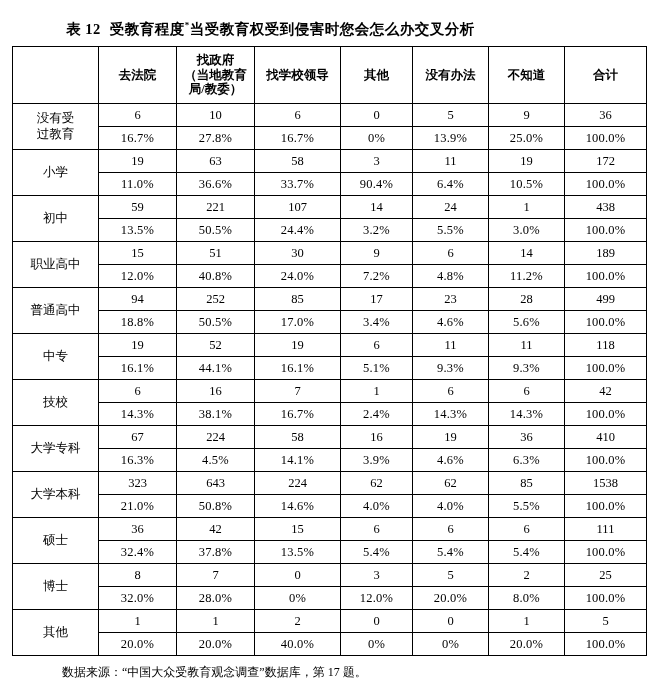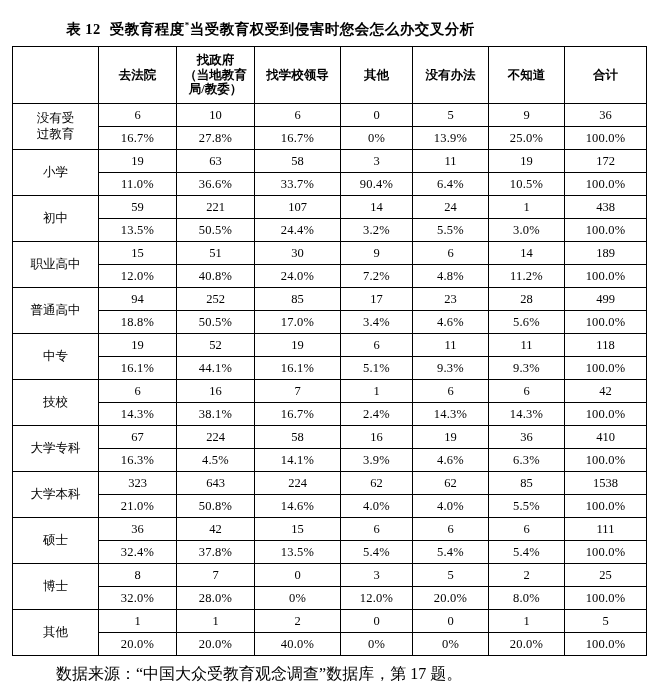--- a/index.html
+++ b/index.html
@@ -73,23 +73,23 @@
   td.pct {
     letter-spacing: 0.2px;
   }
   tr.countrow td {
     border-bottom: 1px solid #000;
   }
   tr.pctrow td {
     border-bottom: 1.3px solid #000;
   }
   .note {
-    margin: 8px 0 0 12px;
+    margin: 8px 0 0 18px;
     padding-left: 32px;
-    font-size: 16px;
+    font-size: 12px;
     font-family: "Liberation Serif", serif;
   }
   .sup {
     font-size: 9px;
     vertical-align: super;
   }
   col.c0 { width: 86px; }
   col.c1 { width: 78px; }
   col.c2 { width: 78px; }
   col.c3 { width: 86px; }

